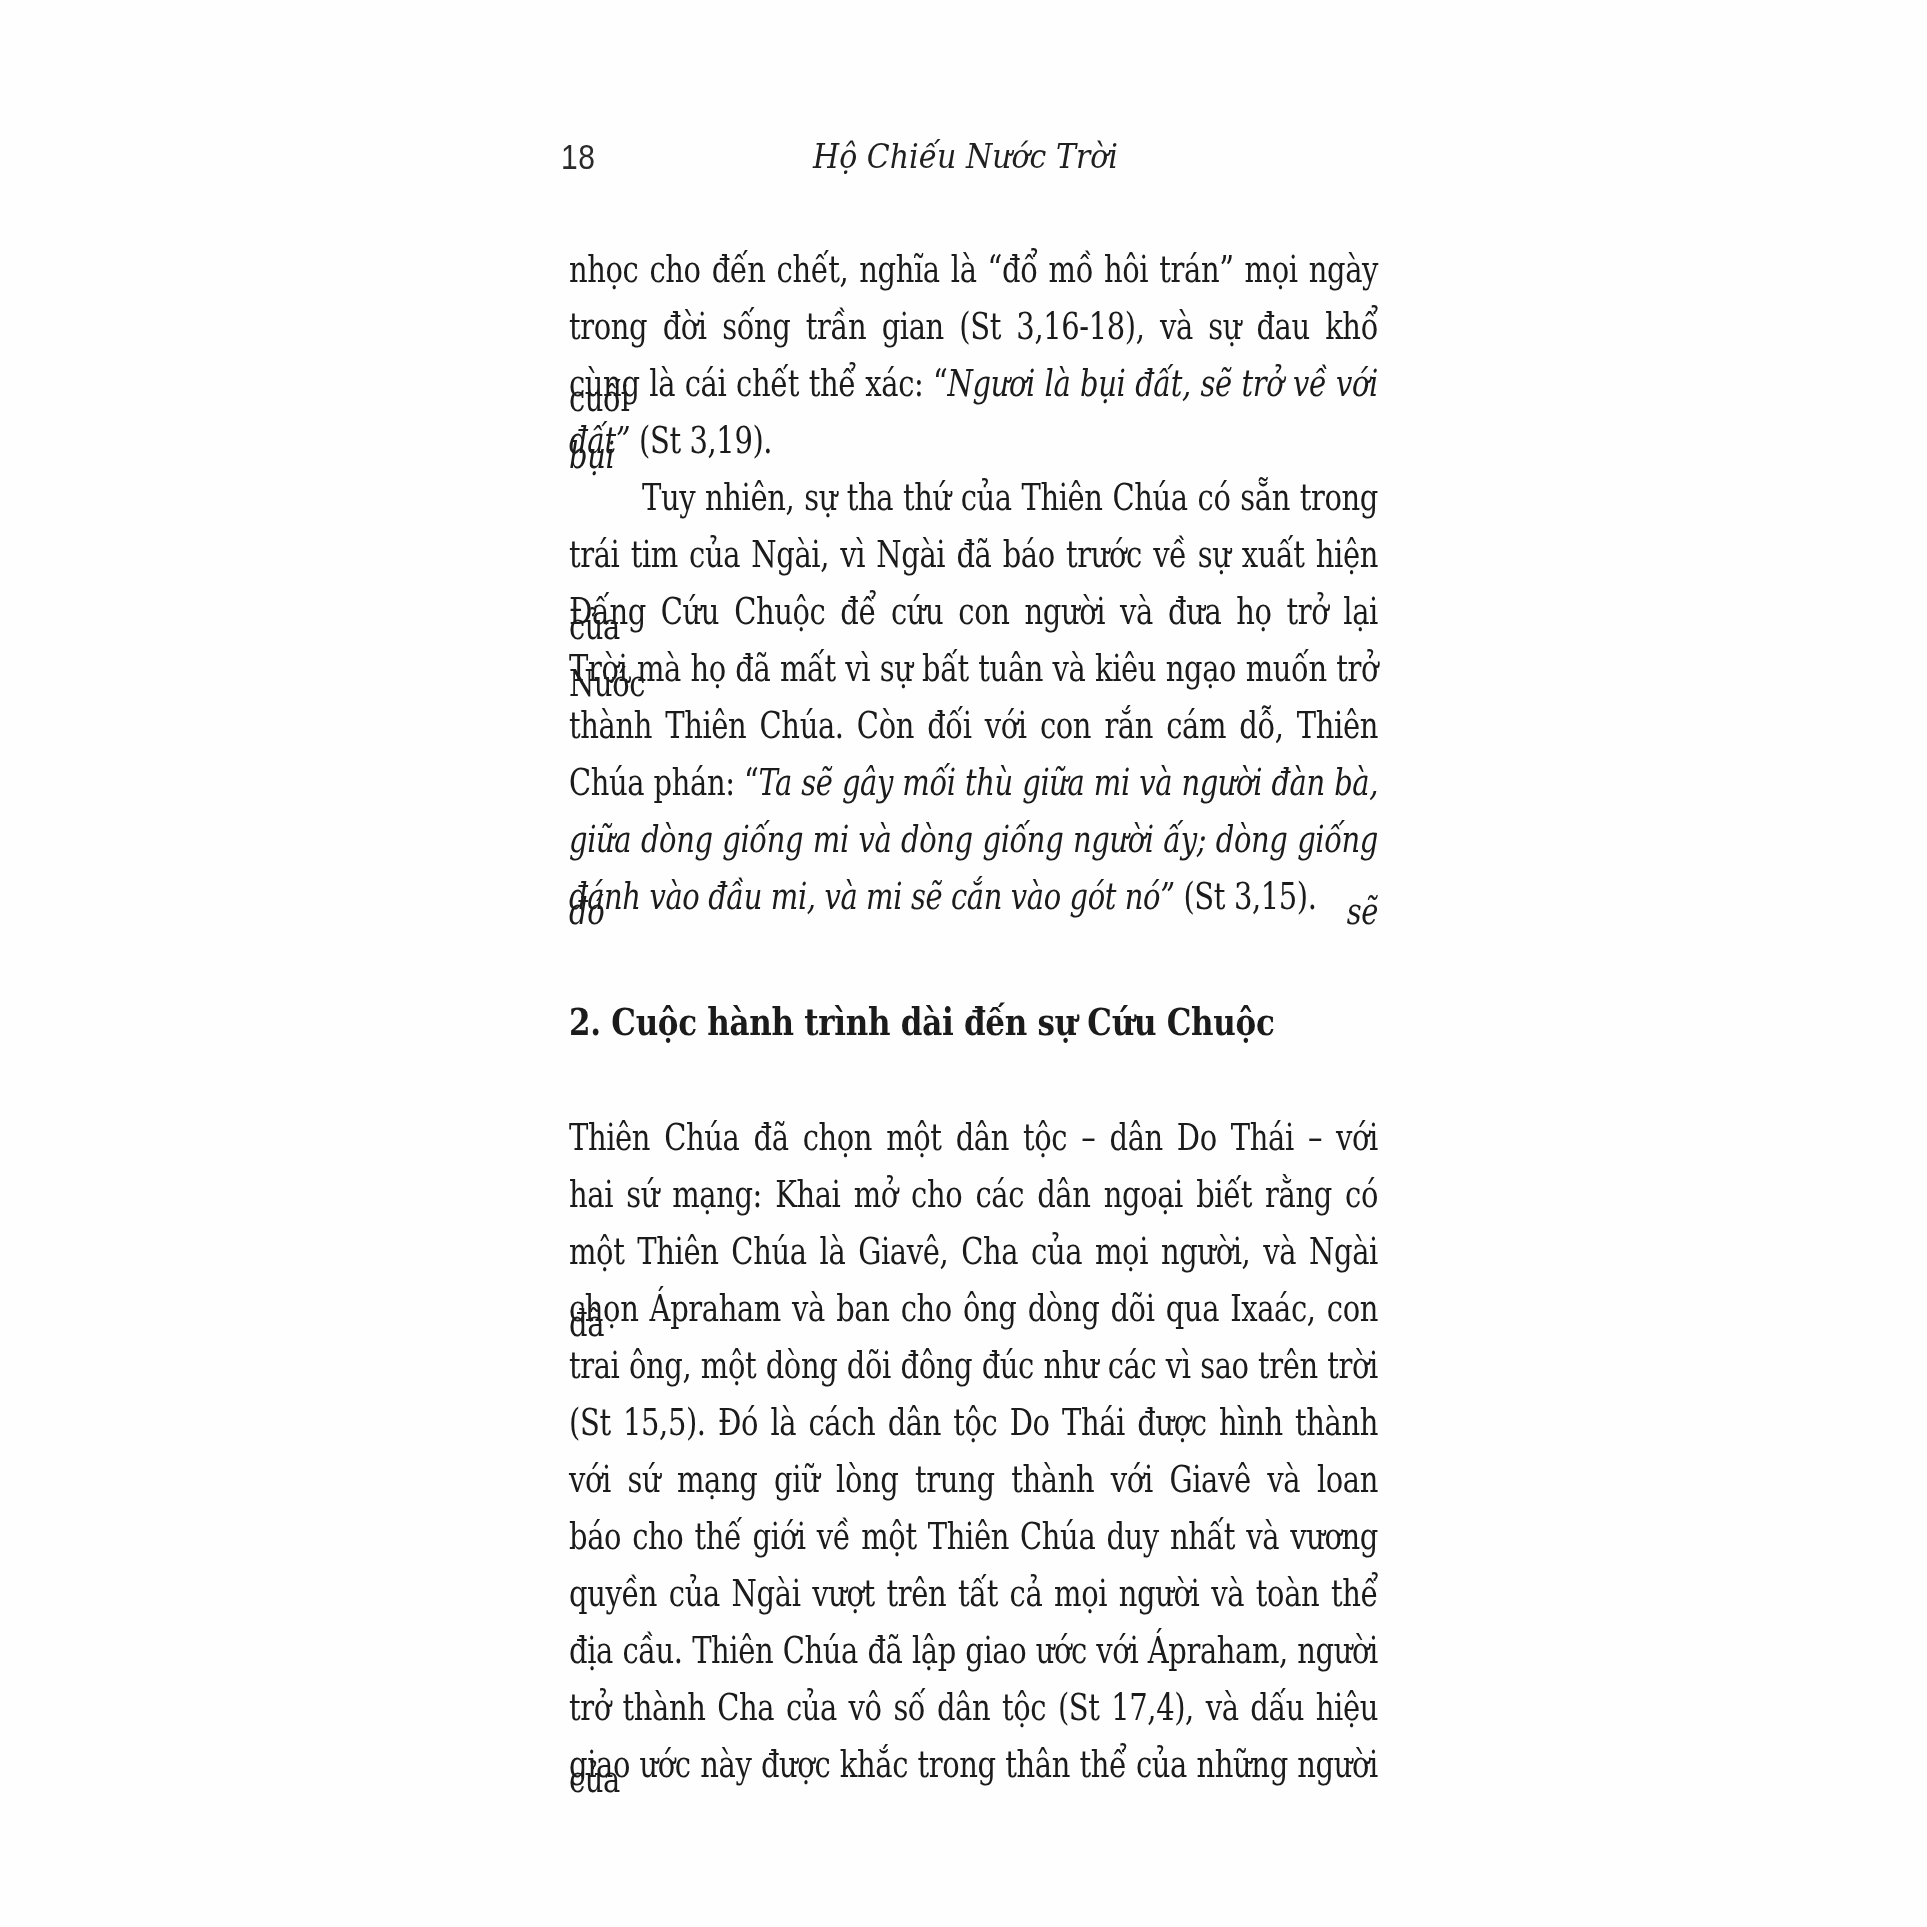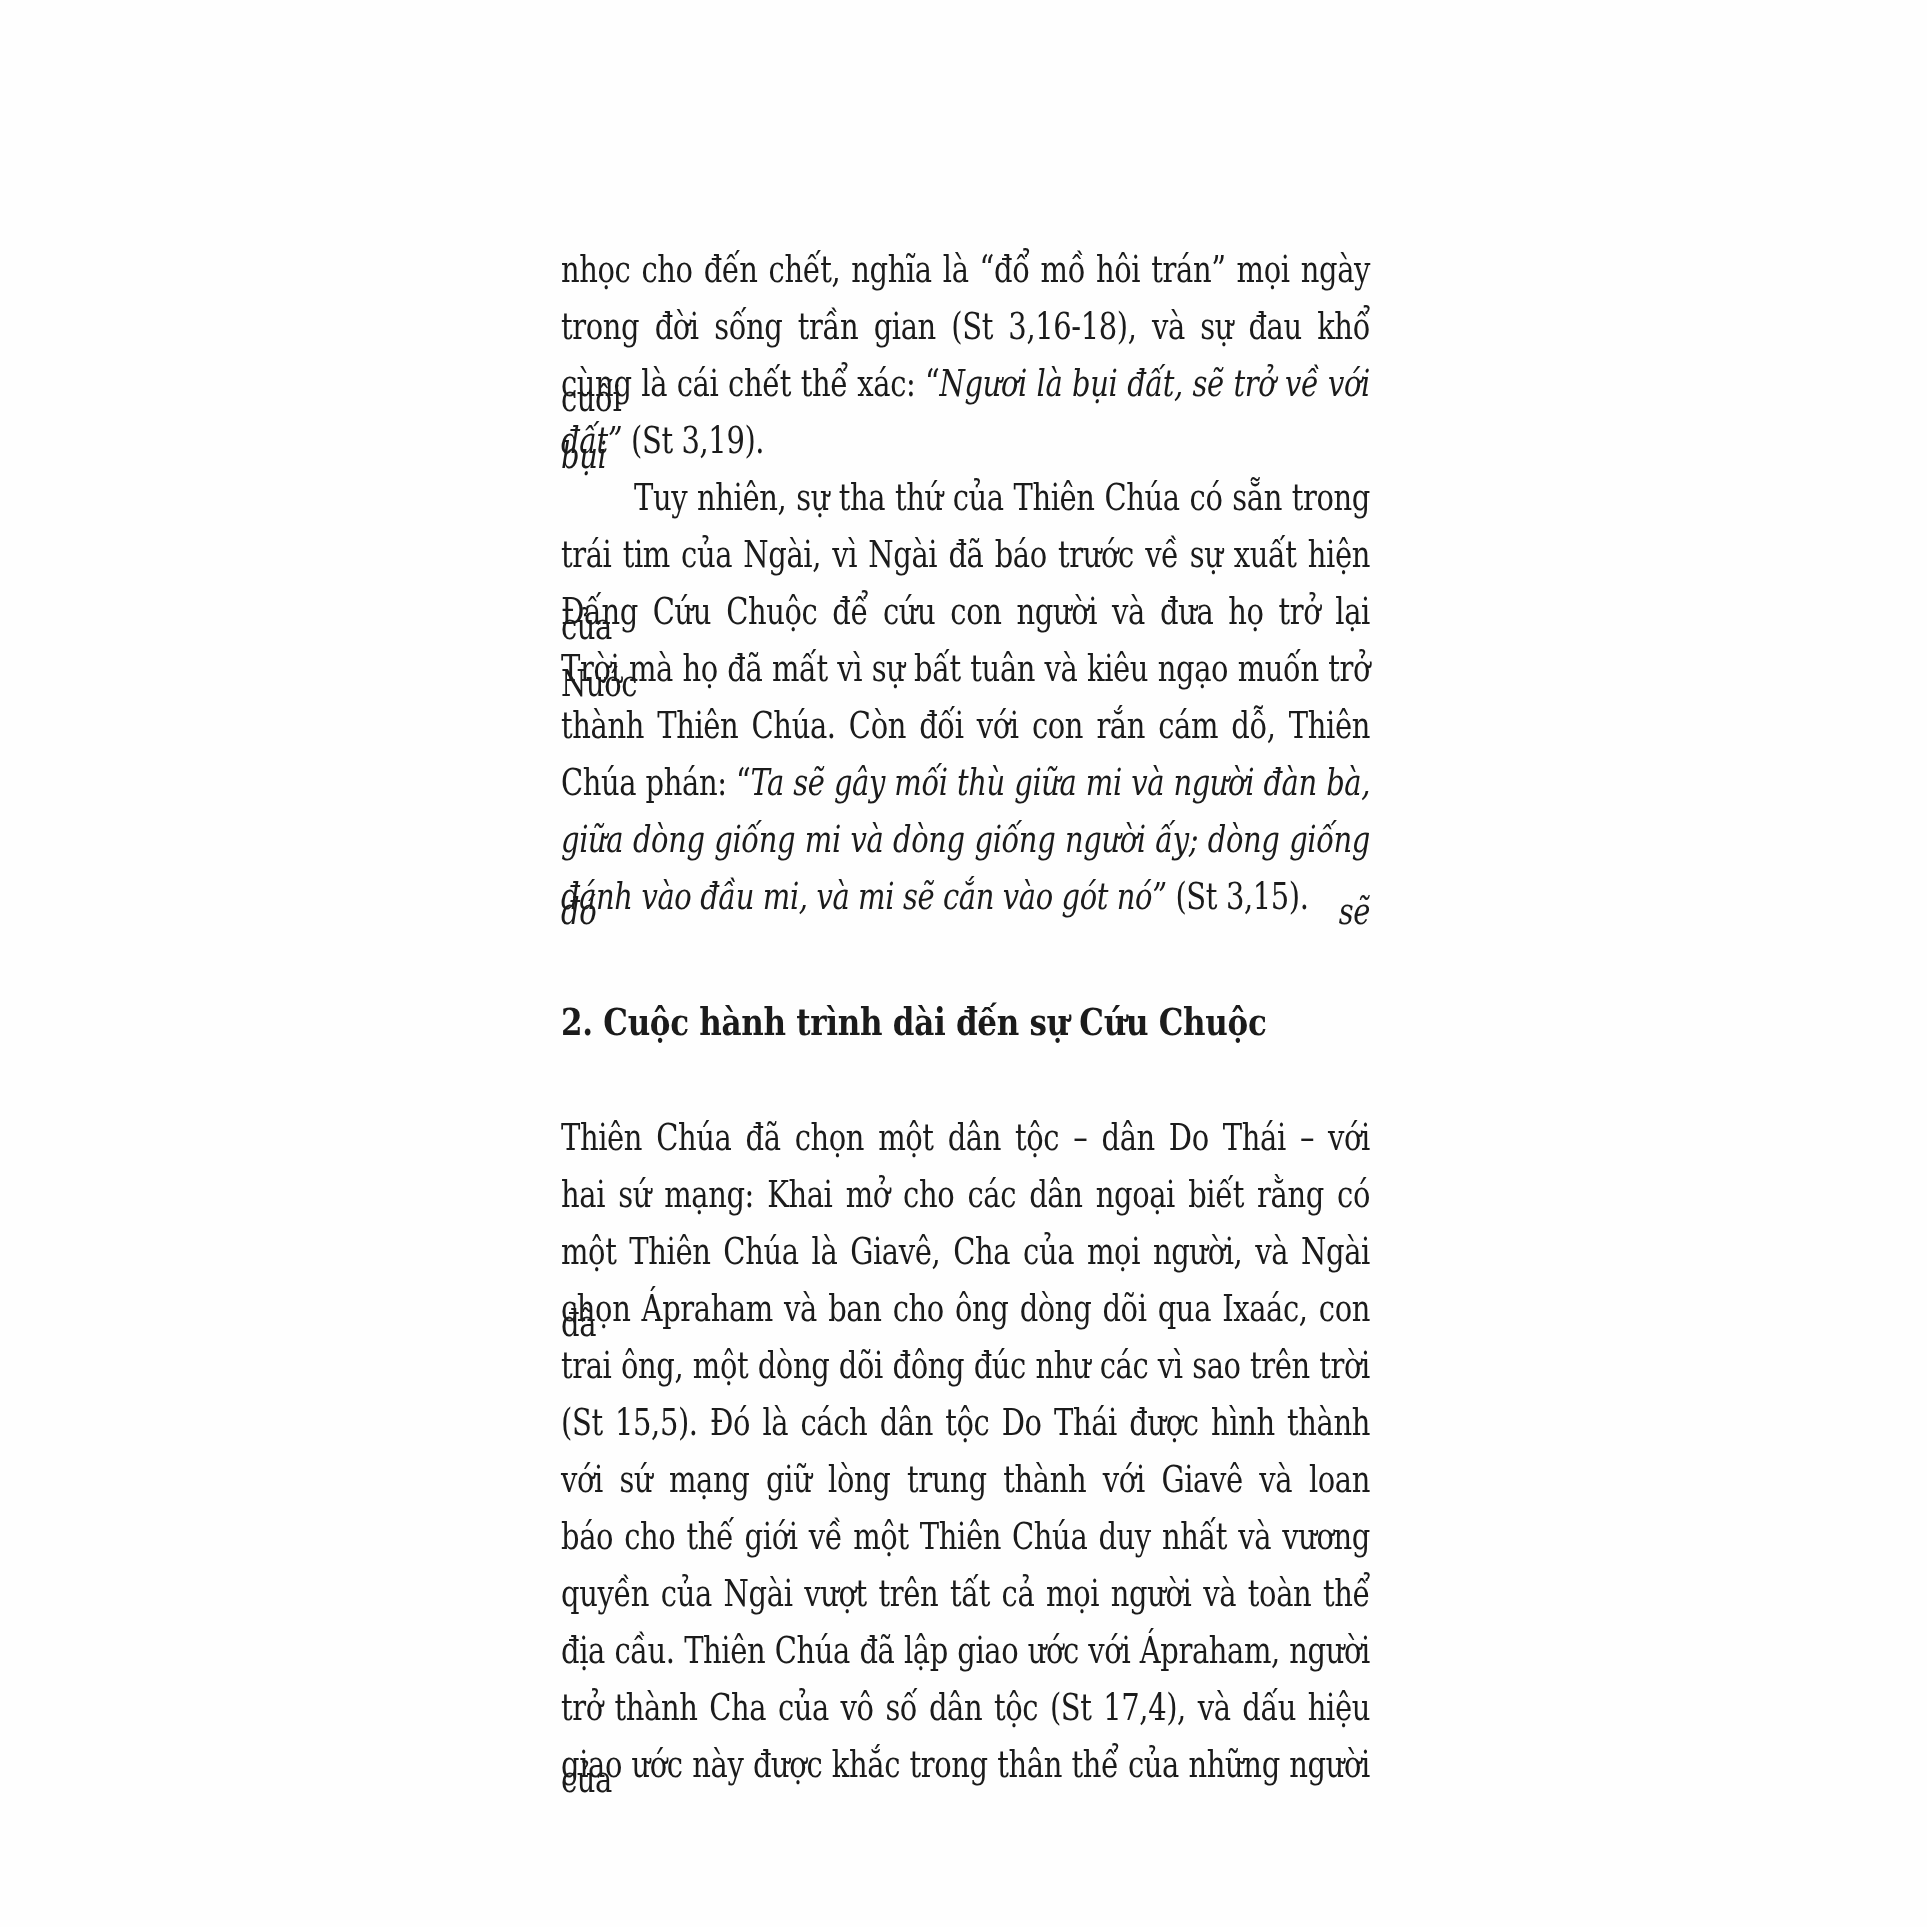--- a/index.html
+++ b/index.html
@@ -51,21 +51,21 @@
     font-style: italic;
     font-size: 30px;
     color: #1f1f1f;
     transform: scaleY(1.12);
     transform-origin: 50% 50%;
   }
   
   .body-text {
     position: absolute;
     top: 242px;
-    left: 0;
+    left: 8px;
     width: 809px;
   }
   .line {
     line-height: 57px;
     height: 57px;
     font-size: 29px;
     letter-spacing: -0.4px;
     text-align: justify;
     transform: scaleY(1.26);
     transform-origin: 50% 50%;
@@ -91,20 +91,24 @@
     transform-origin: 0 50%;
     white-space: nowrap;
   }
 </style>
 </head>
 <body>
 
 <div class="page">
   <div class="column">
 
+    <div class="running-header">
+      <span class="page-number">18</span>
+      <span class="book-title">Hộ Chiếu Nước Trời</span>
+    </div>
 
     <div class="body-text" id="body-root">
         <div class="line justify"><span class="seg">nhọc cho đến chết, nghĩa là “đổ mồ hôi trán” mọi ngày</span></div>
         <div class="line justify"><span class="seg">trong đời sống trần gian (St 3,16-18), và sự đau khổ cuối</span></div>
         <div class="line justify"><span class="seg">cùng là cái chết thể xác: “</span><span class="seg it">Ngươi là bụi đất, sẽ trở về với bụi</span></div>
         <div class="line wrap"><span class="seg it">đất”</span><span class="seg"> (St 3,19).</span></div>
         <div class="line justify indent"><span class="seg">Tuy nhiên, sự tha thứ của Thiên Chúa có sẵn trong</span></div>
         <div class="line justify"><span class="seg">trái tim của Ngài, vì Ngài đã báo trước về sự xuất hiện của</span></div>
         <div class="line justify"><span class="seg">Đấng Cứu Chuộc để cứu con người và đưa họ trở lại Nước</span></div>
         <div class="line justify"><span class="seg">Trời mà họ đã mất vì sự bất tuân và kiêu ngạo muốn trở</span></div>

